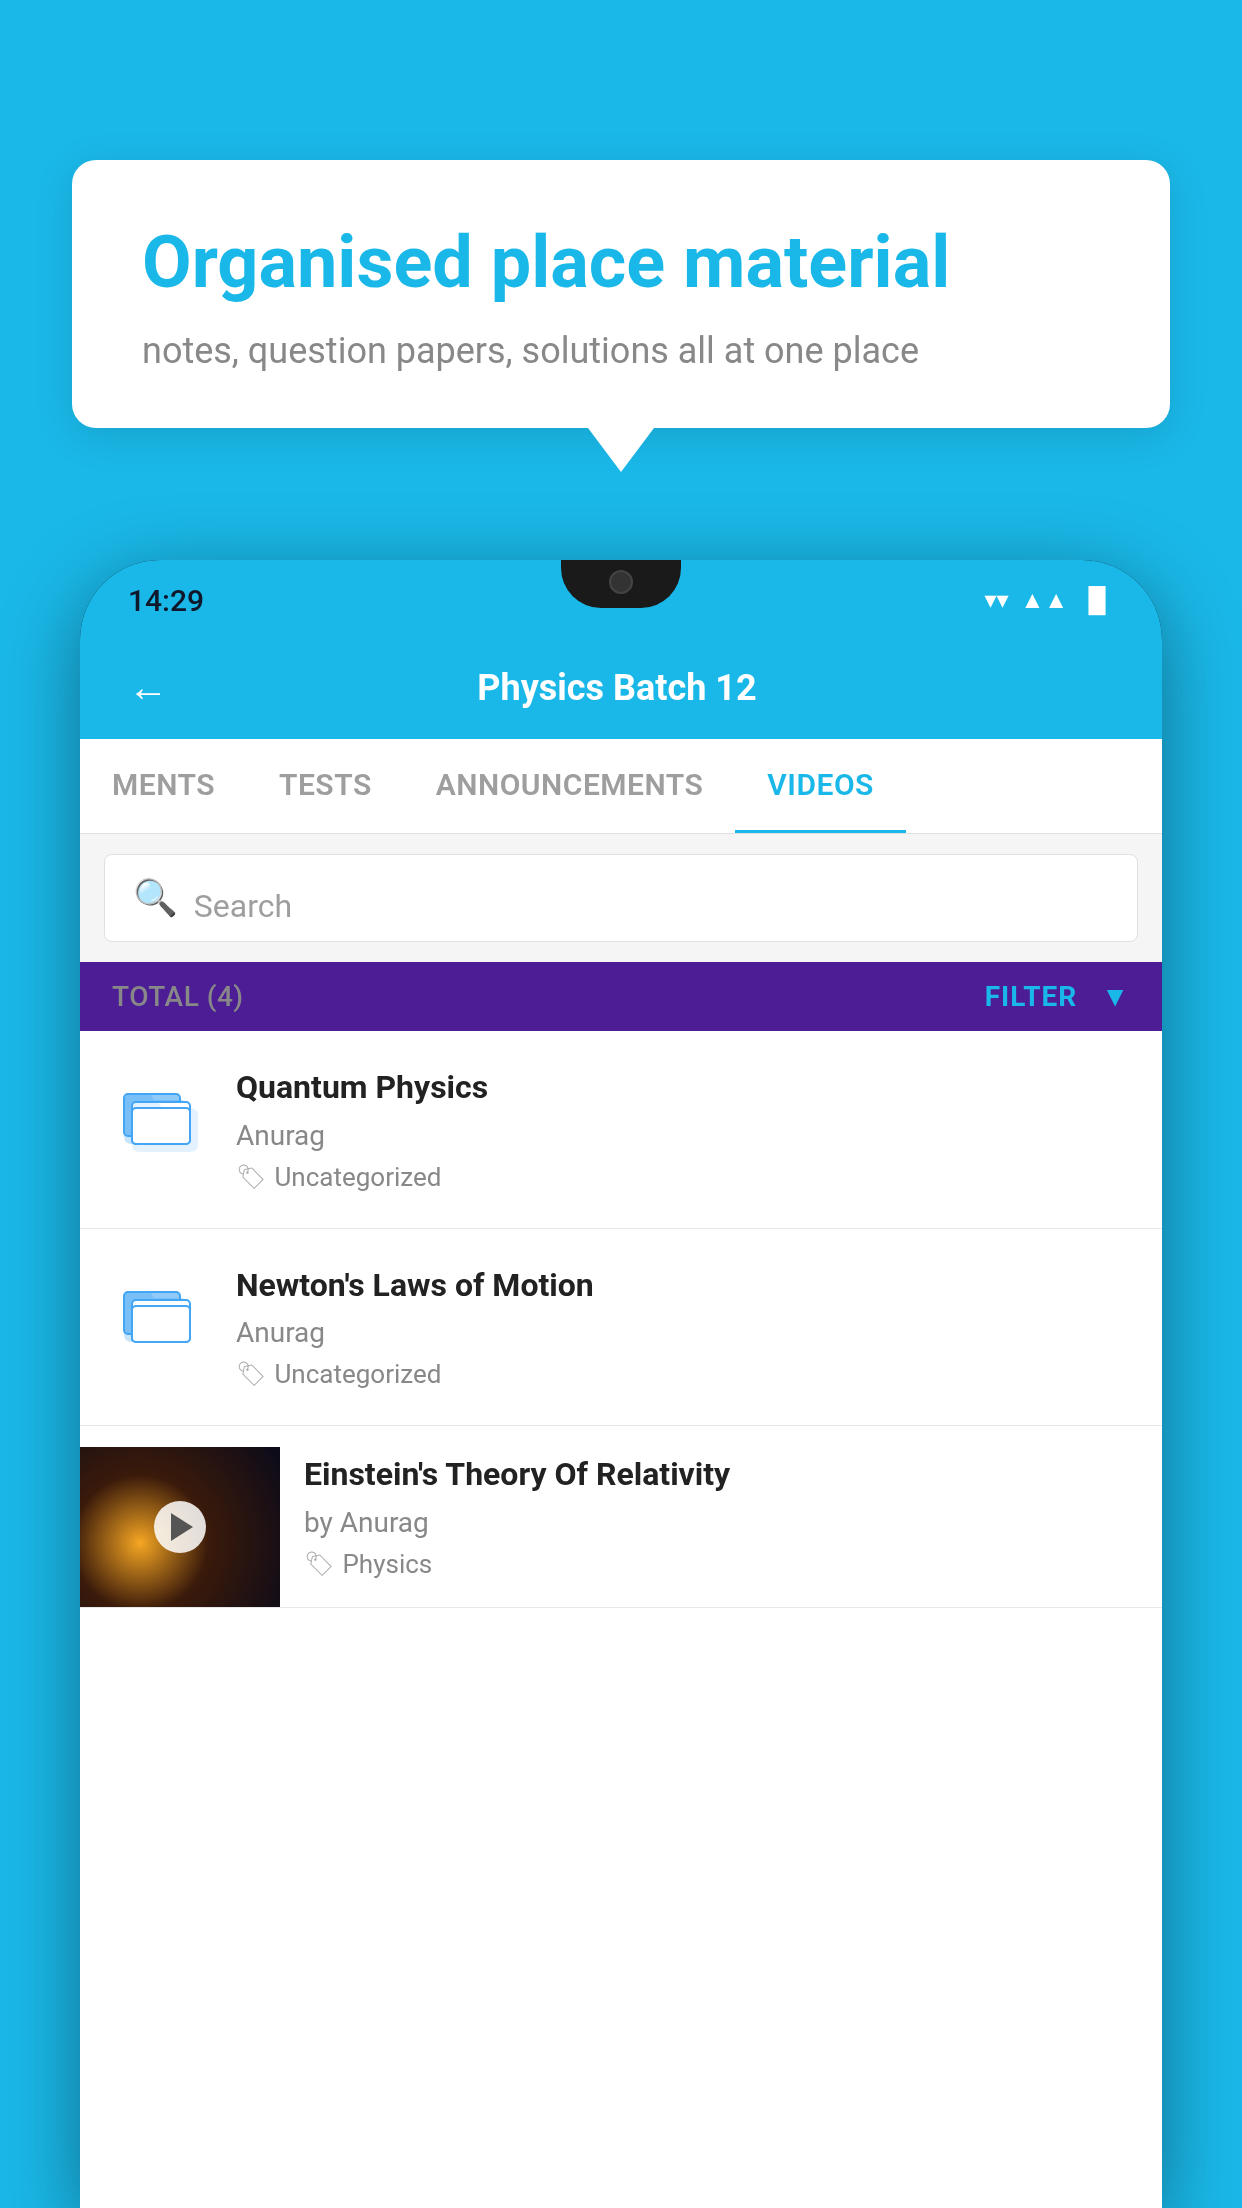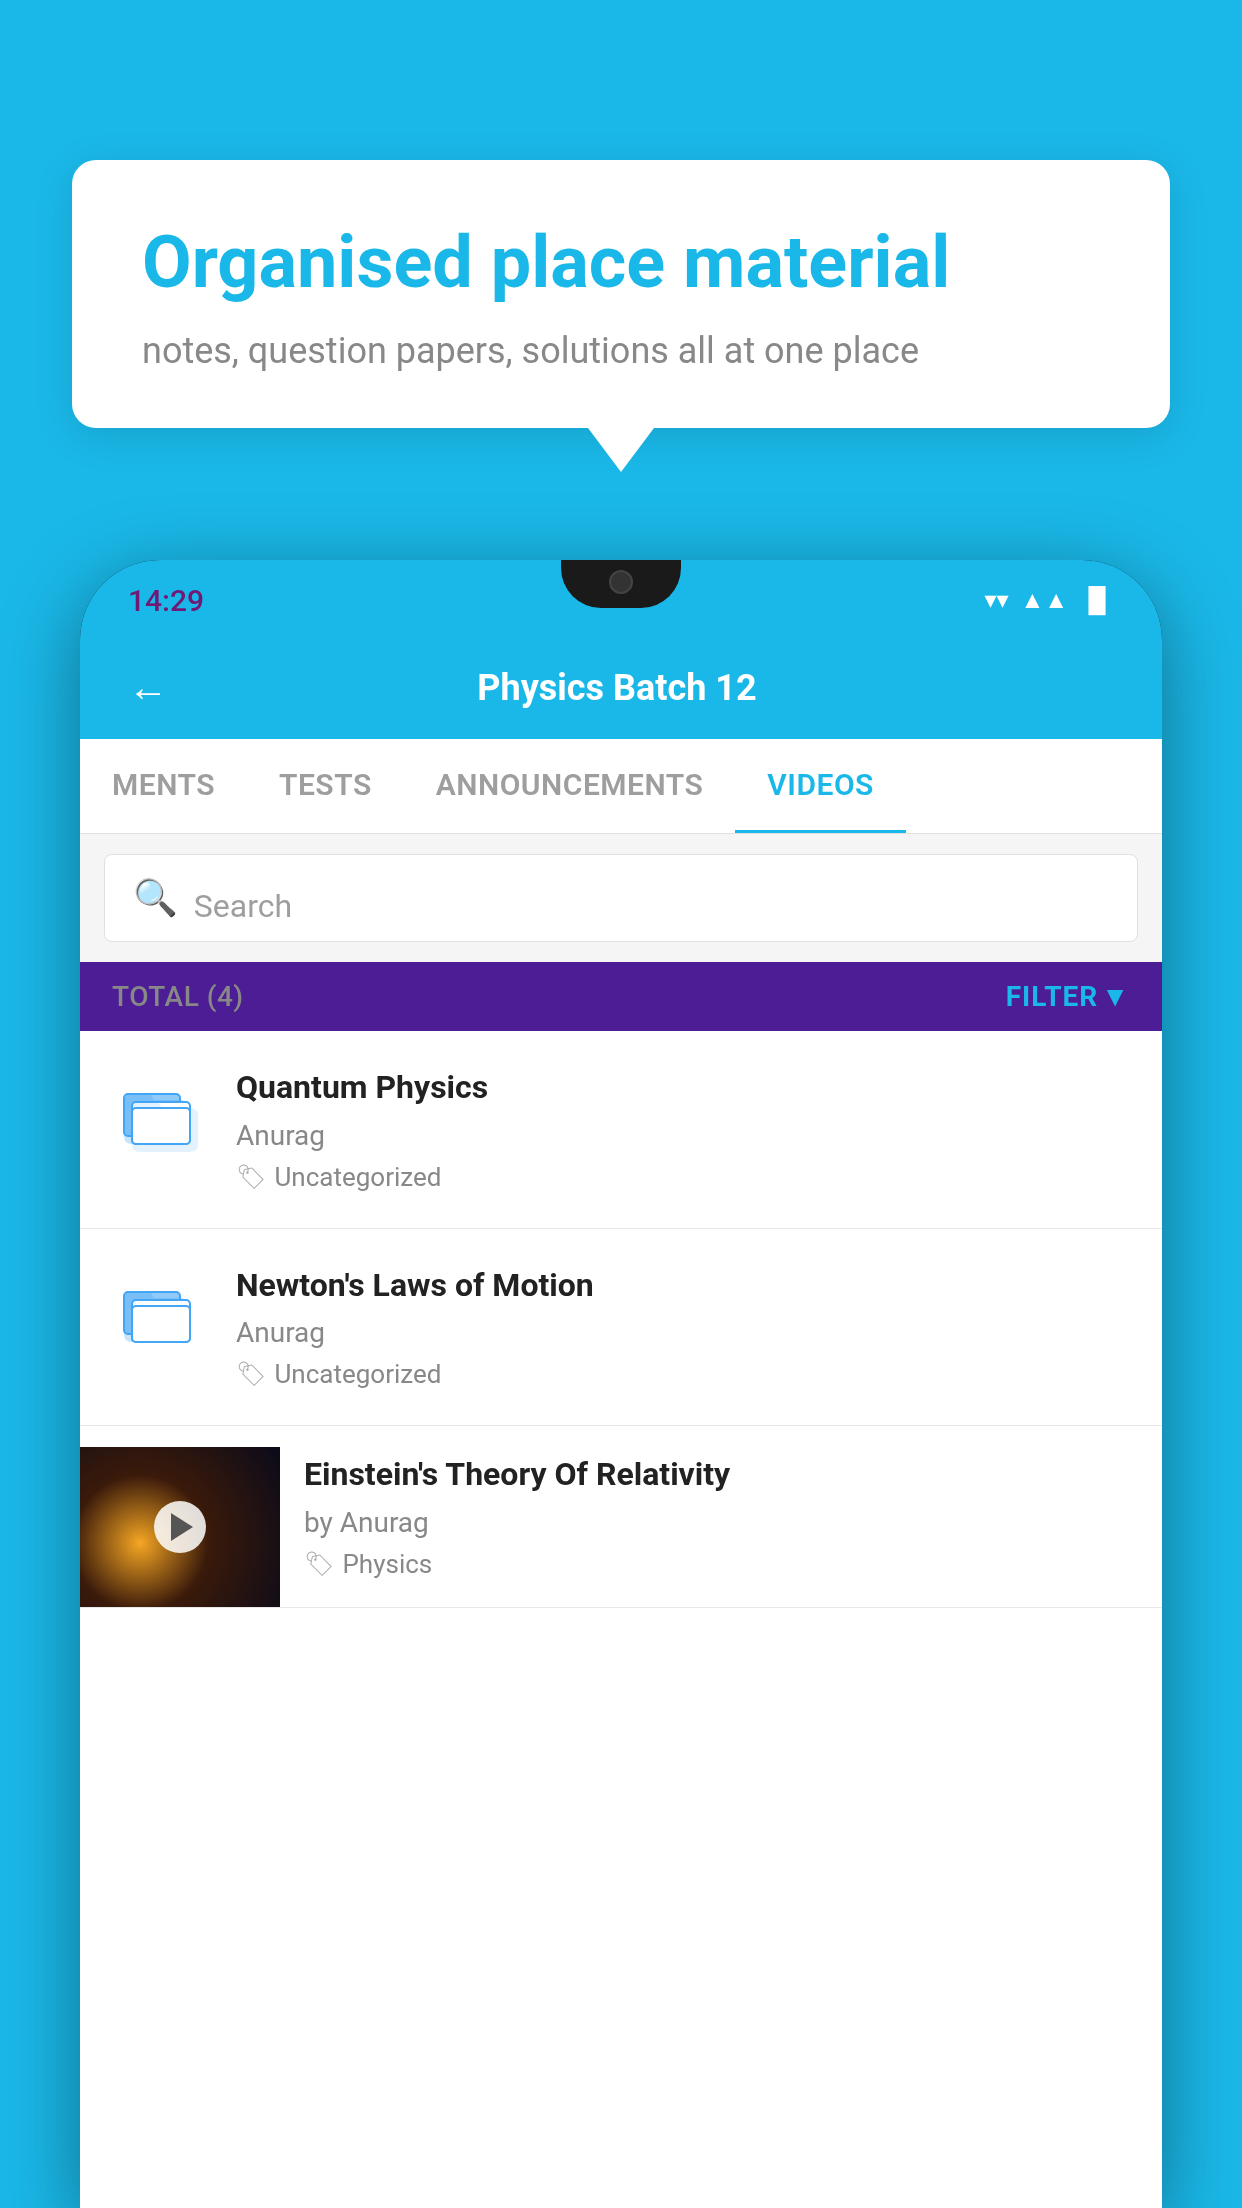--- a/index.html
+++ b/index.html
@@ -71,21 +71,21 @@
       background: #1ab8e8;
       height: 80px;
       display: flex;
       align-items: center;
       justify-content: space-between;
       padding: 0 48px;
       position: relative;
     }
 
     .status-time {
-      color: #701a75;
+      color: #0f172a;
       font-size: 30px;
       font-weight: 500;
     }
 
     .status-icons {
       display: flex;
       align-items: center;
       gap: 12px;
     }
 
@@ -218,21 +218,21 @@
     .total-label {
       font-size: 28px;
       color: #888;
       font-weight: 500;
       letter-spacing: 0.5px;
     }
 
     .filter-btn {
       display: flex;
       align-items: center;
-      gap: 3px;
+      gap: 24px;
       color: #1ab8e8;
       font-size: 28px;
       font-weight: 700;
       cursor: pointer;
       letter-spacing: 1px;
     }
 
     
     .video-list {
       background: #ffffff;

